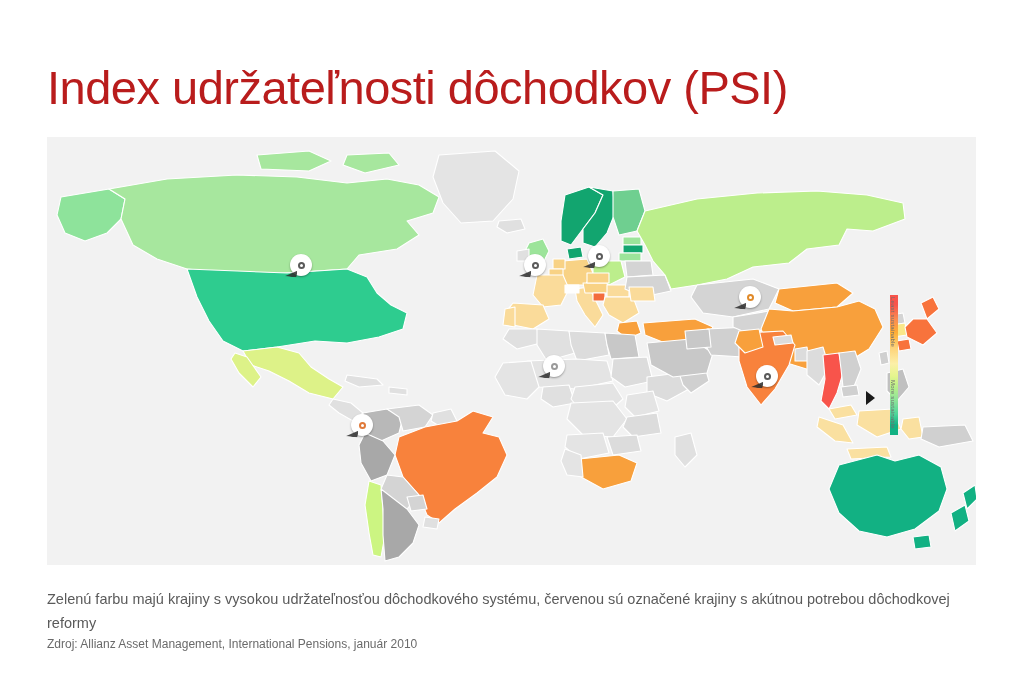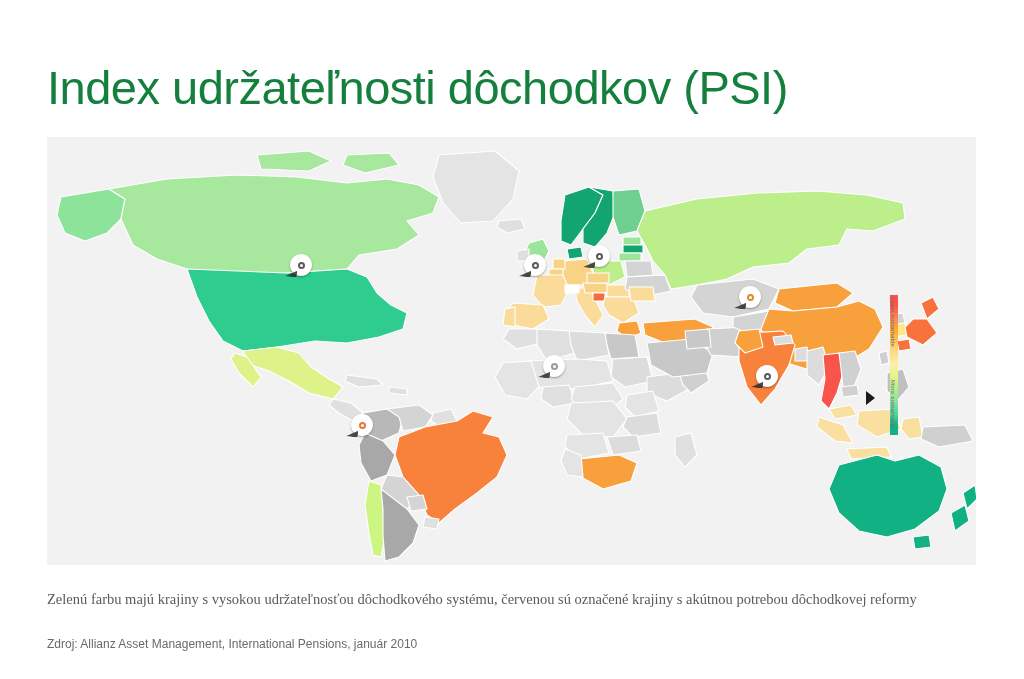--- a/index.html
+++ b/index.html
@@ -6,21 +6,21 @@
   body{
     width:1024px;height:679px;background:#ffffff;overflow:hidden;
     font-family:"Liberation Sans", sans-serif;color:#4a4a4a;
   }
   .page{position:relative;width:1024px;height:679px;}
 
   
   .page-title{
     position:absolute;left:47px;top:28px;
     font-size:47px;line-height:58px;font-weight:400;
-    color:#15803d;letter-spacing:-0.5px;white-space:nowrap;
+    color:#b91c1c;letter-spacing:-0.5px;white-space:nowrap;
     font-family:"Liberation Sans", sans-serif;
     text-align:center;
   }
 
   
   .map-panel{
     position:absolute;left:47px;top:137px;width:929px;height:428px;
     background:#f2f2f2;overflow:hidden;
   }
   .map-stage{position:absolute;left:0;top:0;width:929px;height:428px;}
@@ -75,21 +75,21 @@
     position:absolute;left:-24px;top:96px;
     width:0;height:0;
     border-top:7px solid transparent;
     border-bottom:7px solid transparent;
     border-left:9px solid #1a1a1a;
   }
 
   
   .caption{
     position:absolute;left:47px;top:572px;width:930px;
-    font-size:14.5px;line-height:24px;color:#5a5a5a;font-weight:400;font-family:Liberation Serif, serif;
+    font-size:14.5px;line-height:24px;color:#5a5a5a;font-weight:400;
   }
   .source{
     position:absolute;left:47px;top:623px;width:930px;
     font-size:12px;line-height:18px;color:#6a6a6a;font-weight:400;
   }
 </style>
 </head>
 <body>
 
 <div class="page">

